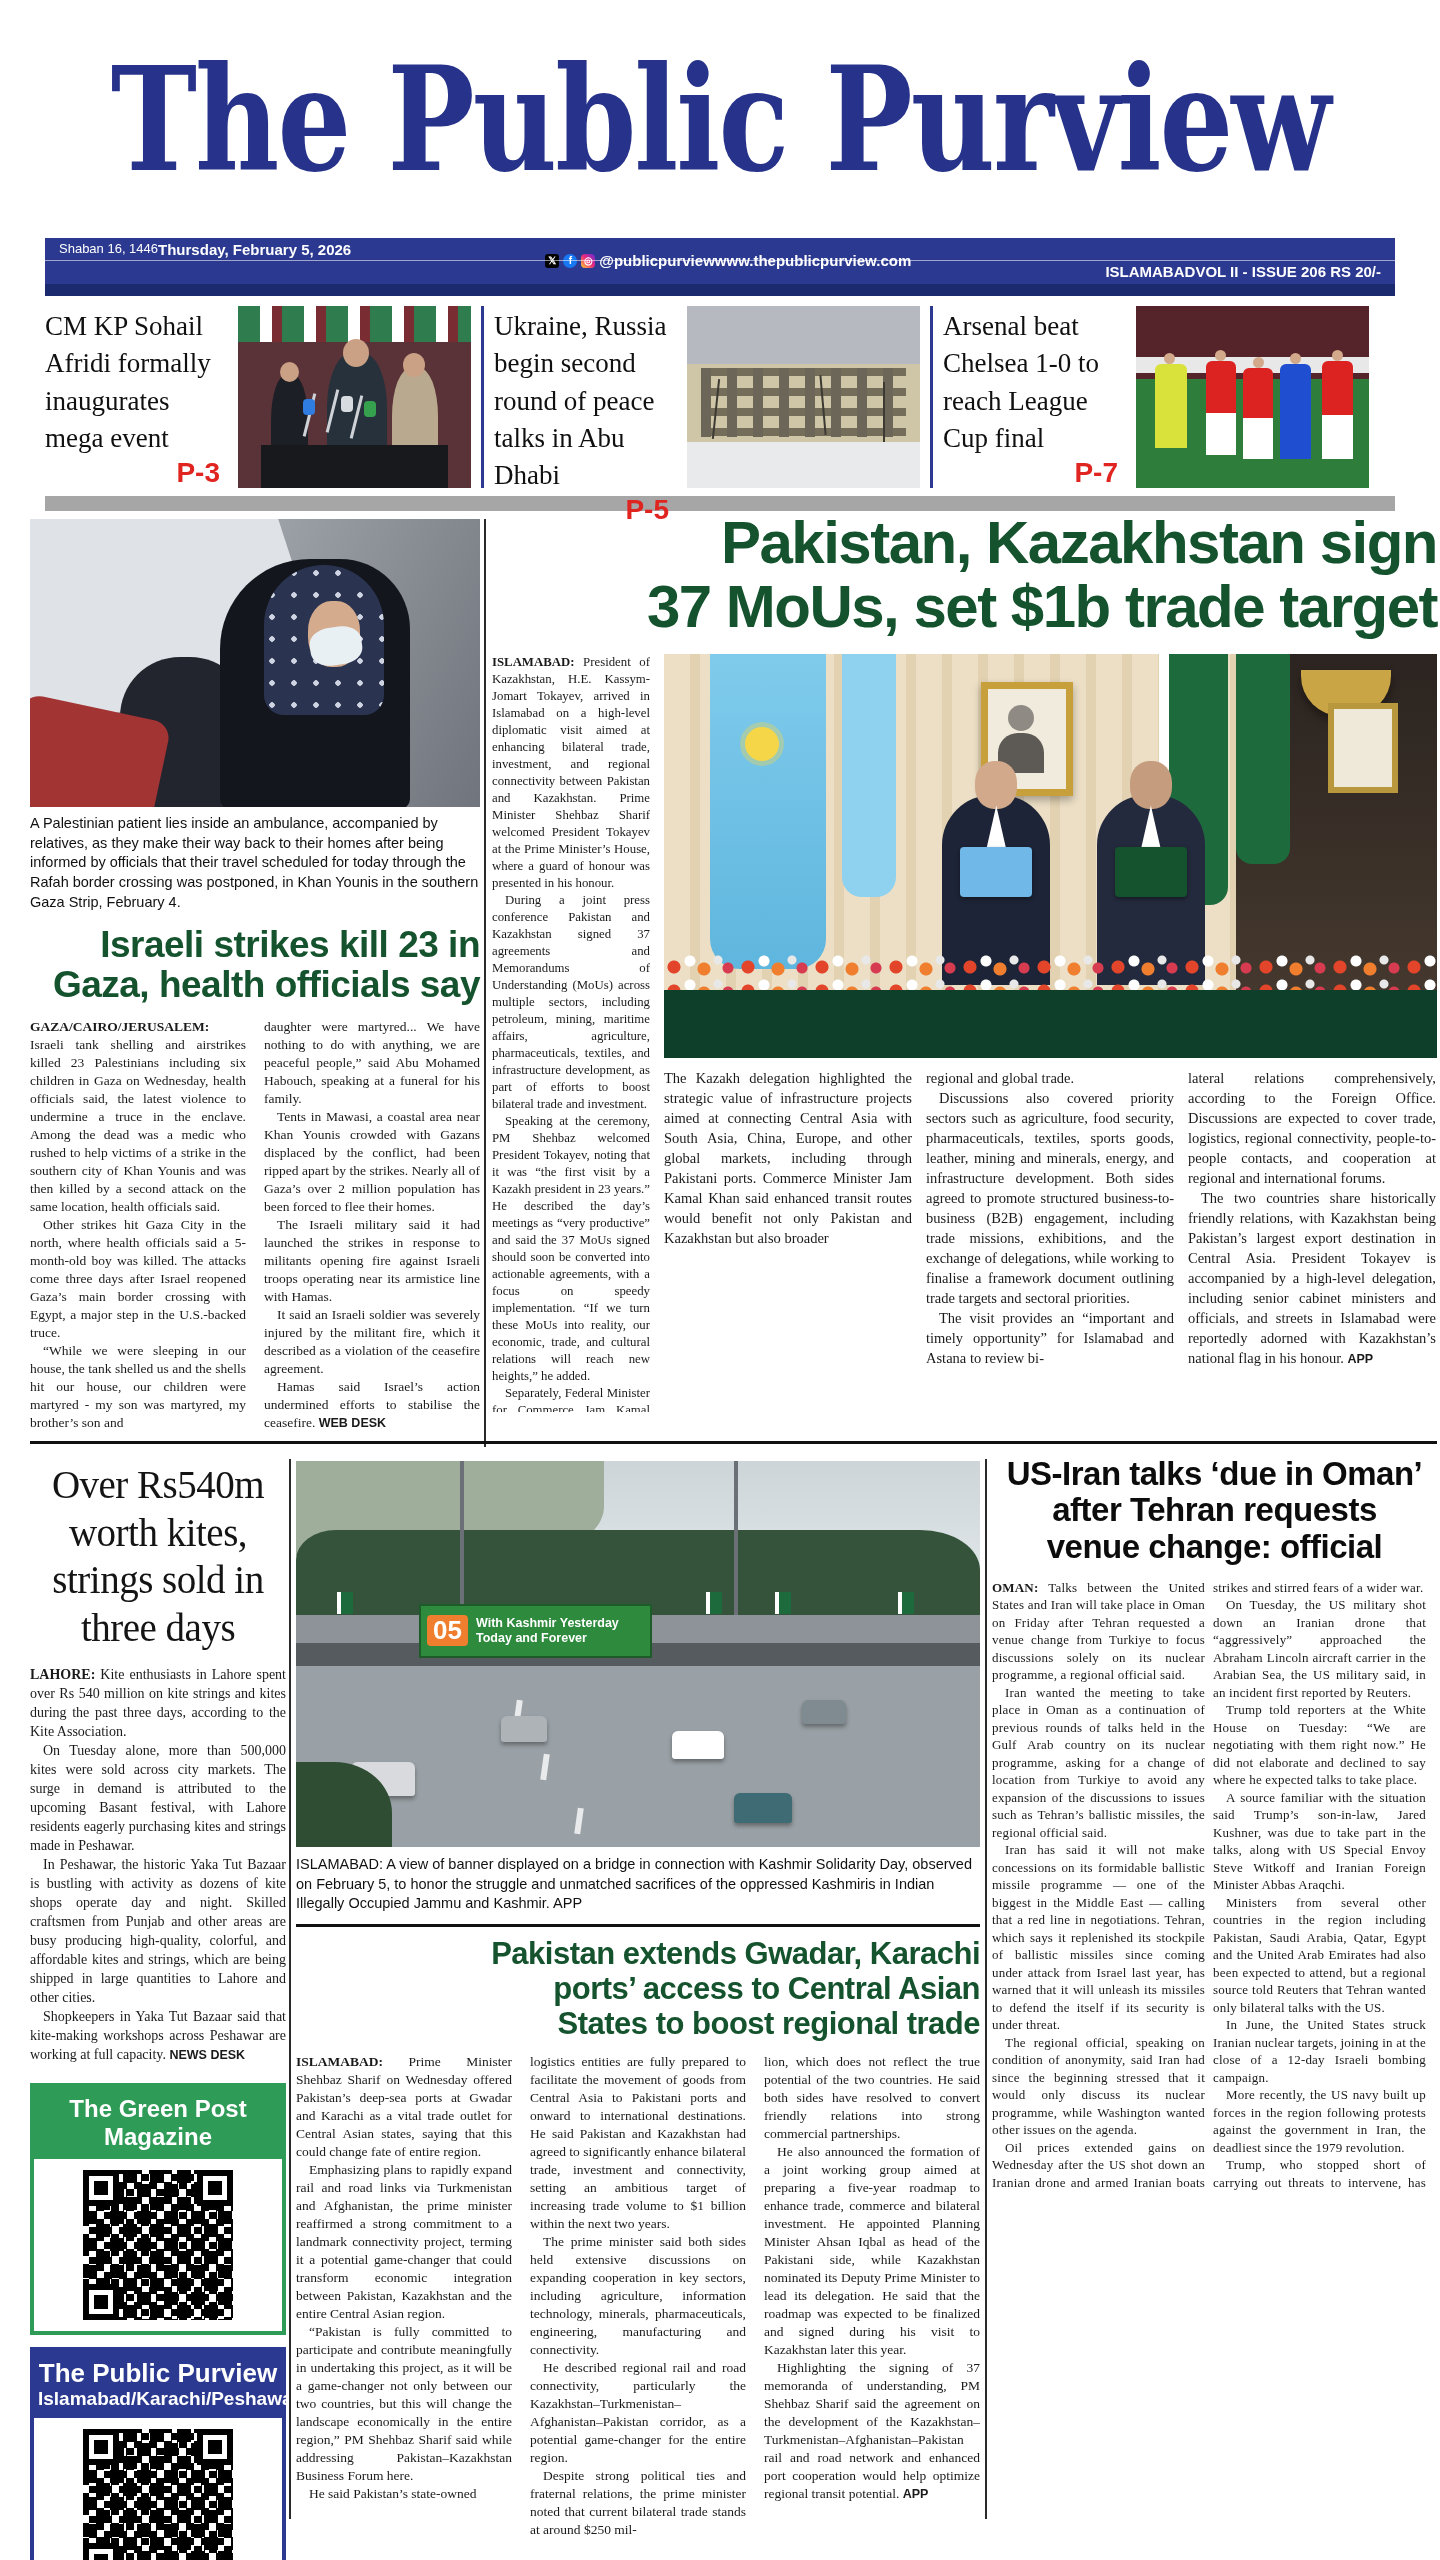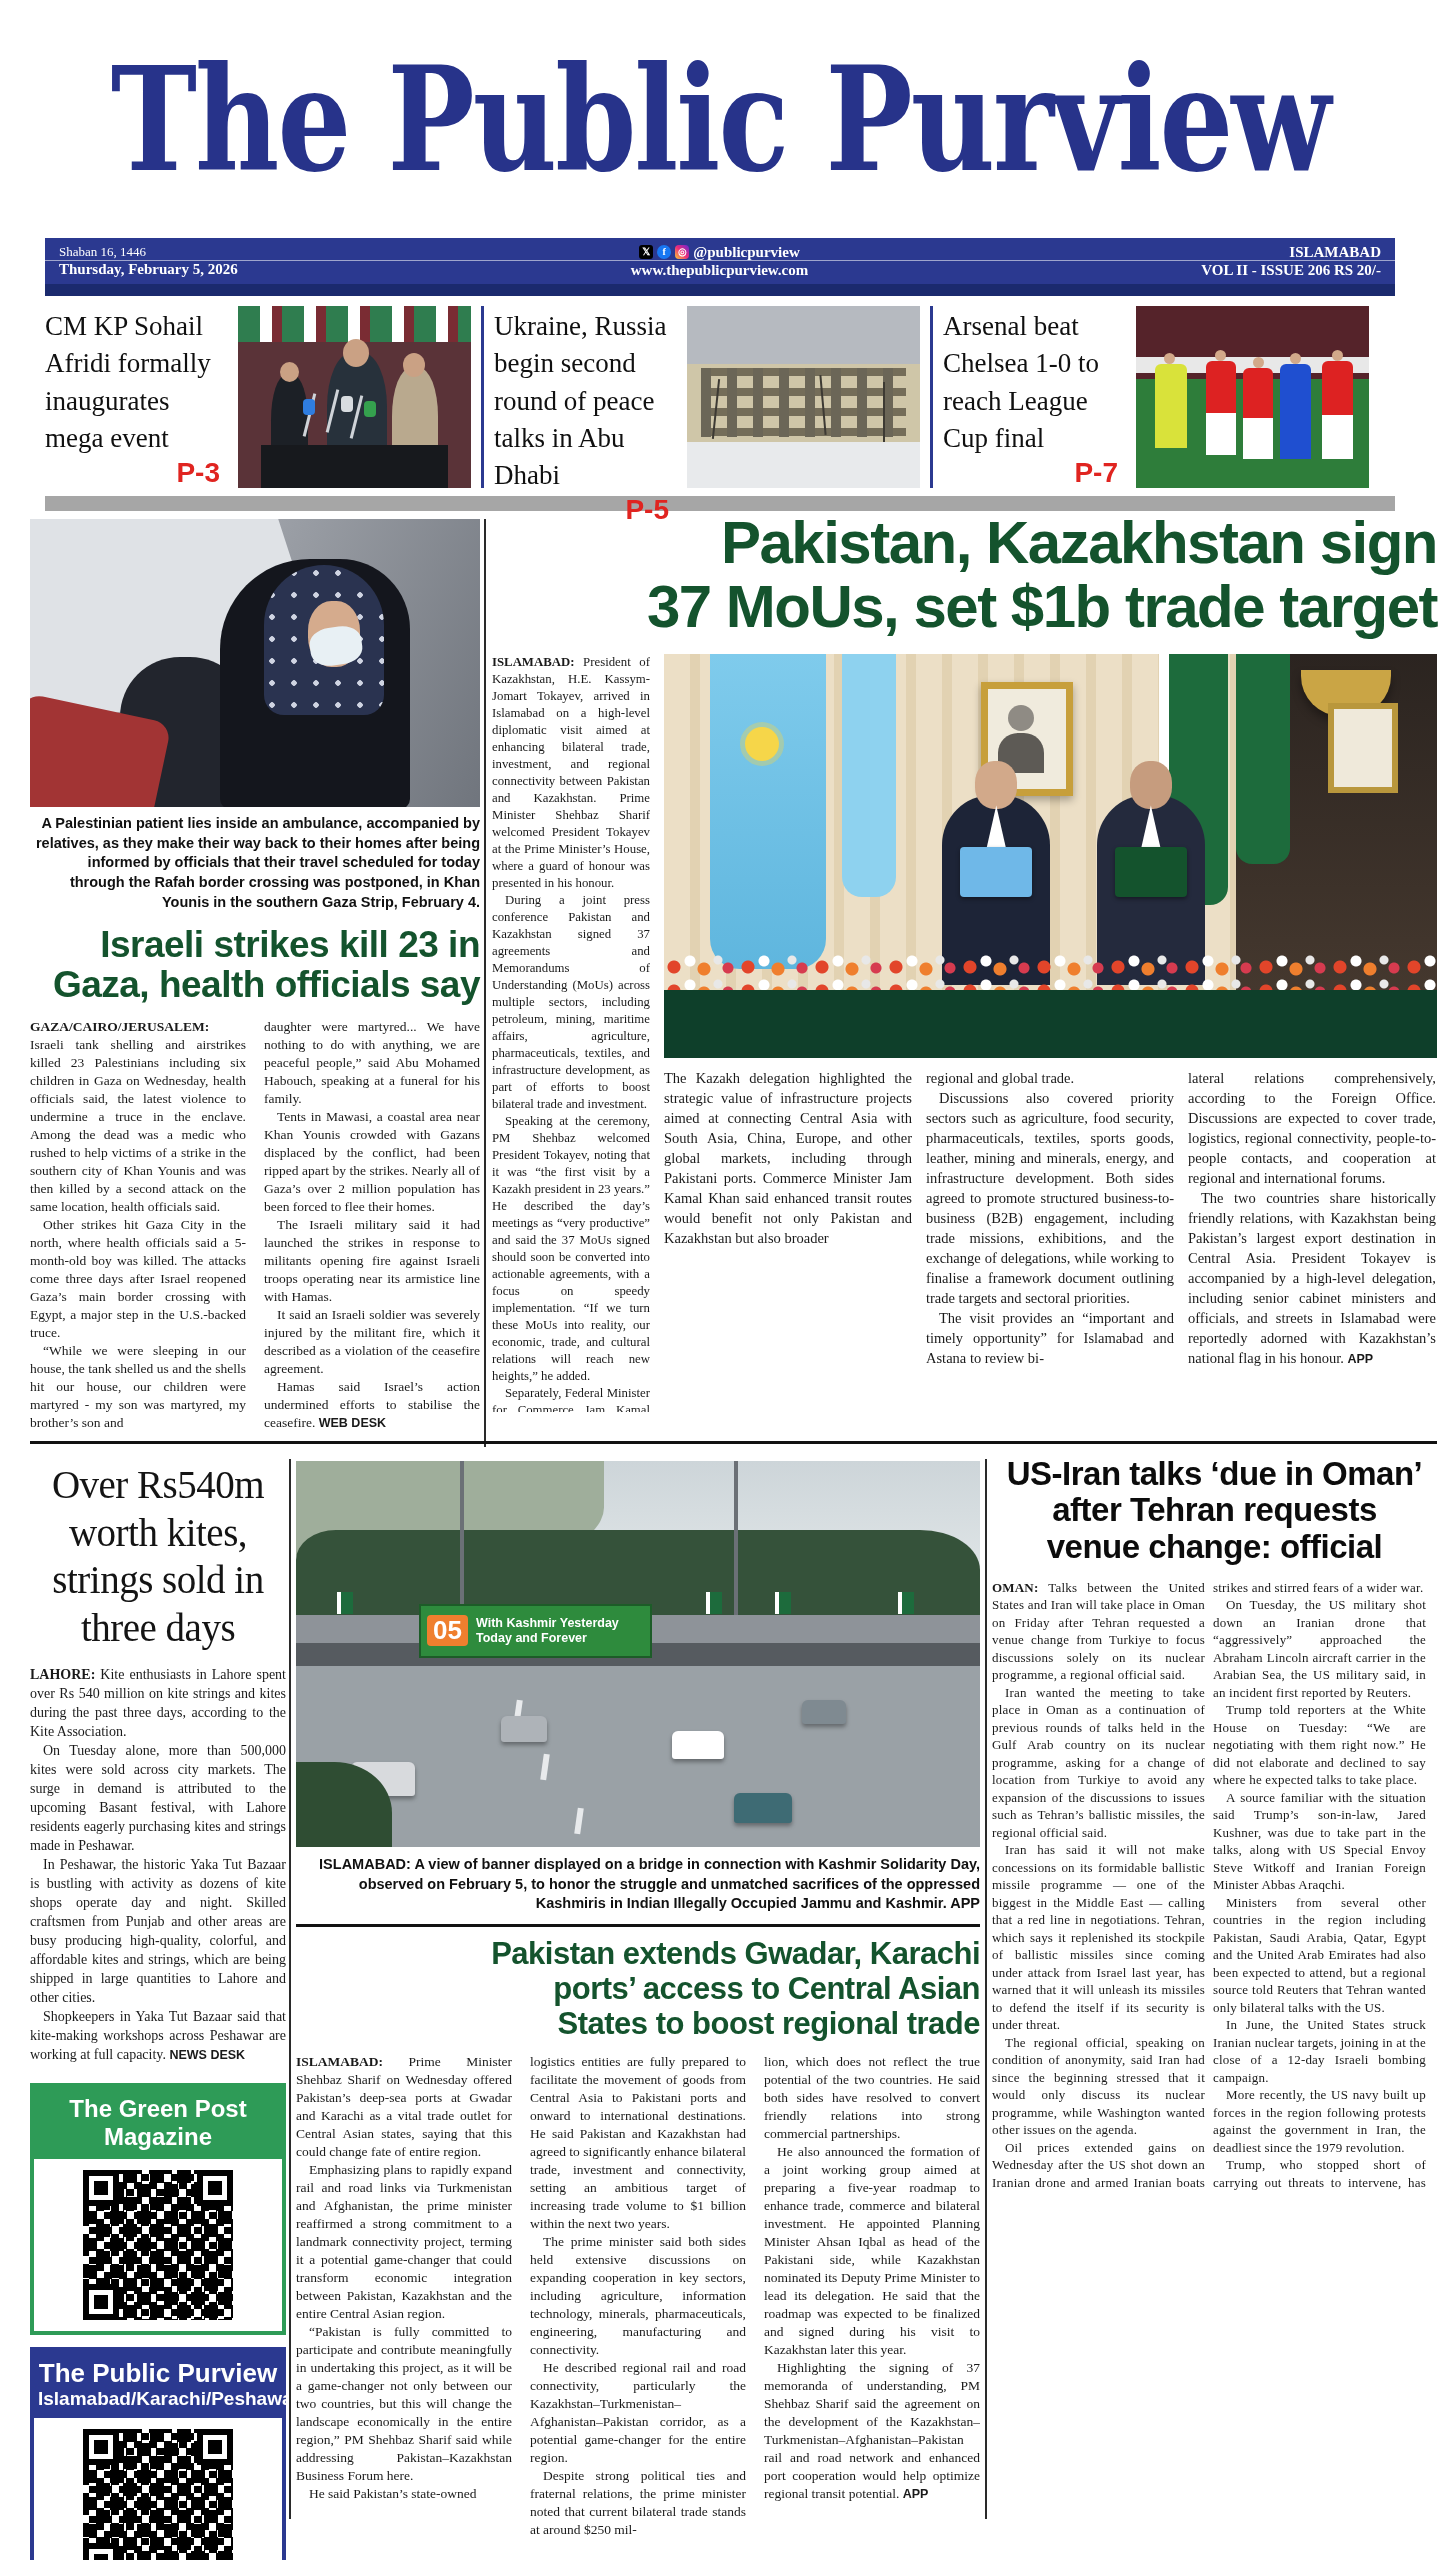--- a/index.html
+++ b/index.html
@@ -4,21 +4,21 @@
 <style>
   html,body{margin:0;padding:0;}
   body{width:1440px;height:2560px;background:#fff;font-family:"Liberation Serif",serif;color:#1a1a1a;position:relative;overflow:hidden;}
   .abs{position:absolute;}
 
   
   .masthead{height:238px;display:flex;align-items:center;justify-content:center;}
   .masthead h1{margin:0;font-family:"DejaVu Serif",serif;font-weight:bold;font-size:116px;color:#27338a;letter-spacing:-2px;transform:scaleY(1.25);}
   .infobar{margin:0 45px;height:46px;background:#2b3990;color:#fff;display:flex;align-items:stretch;justify-content:space-between;position:relative;padding:0 14px;}
   .infobar .mid-rule{position:absolute;left:0;right:0;top:22px;height:1px;background:rgba(255,255,255,.55);}
-  .ib-col{display:flex;flex-direction:column;justify-content:center;padding:3px 0;font-family:Liberation Serif, serif;}
+  .ib-col{display:flex;flex-direction:row;justify-content:center;padding:3px 0;font-family:Liberation Sans, sans-serif;}
   .ib-col .r1{font-size:13px;line-height:16px;}
   .ib-col .r2{font-size:15px;font-weight:bold;line-height:18px;}
   .ib-center{align-items:center;text-align:center;}
   .ib-right{align-items:flex-end;text-align:right;}
   .social-row{display:flex;align-items:center;gap:4px;font-weight:bold;}
   .sicon{width:14px;height:14px;border-radius:3px;display:inline-flex;align-items:center;justify-content:center;font-size:10px;font-weight:bold;line-height:1;}
   .sicon.x{background:#000;color:#fff;}
   .sicon.fb{background:#1877f2;color:#fff;border-radius:50%;}
   .sicon.ig{background:linear-gradient(45deg,#f9ce34,#ee2a7b,#6228d7);color:#fff;border-radius:4px;}
   .darkbar{margin:0 45px;height:12px;background:#1b2a6e;}
@@ -32,21 +32,21 @@
   .t-photo{flex:1;position:relative;overflow:hidden;background:#777;}
   .tdiv{width:3px;background:#2b3990;margin:0 10px;}
   .graybar{margin:8px 45px 0 45px;height:15px;background:#a6a6a6;}
 
   
   .body-area{position:relative;height:2050px;}
   .vrule{width:2px;background:#2a2a2a;}
   .hrule{height:3px;background:#111;}
 
   
-  .caption{font-family:"Liberation Sans",sans-serif;font-weight:bold;font-size:14.5px;line-height:1.36;color:#111;text-align:right;}
+  .caption{font-family:"Liberation Sans",sans-serif;font-weight:normal;font-size:14.5px;line-height:1.36;color:#111;}
   .headline{font-family:"Liberation Sans",sans-serif;font-weight:800;color:#14532d;text-align:right;letter-spacing:-0.5px;text-wrap:balance;}
   .cols{display:flex;}
   .col{overflow:hidden;text-align:justify;}
   .col p{margin:0;font-size:13.5px;line-height:18px;}
   .col p + p{text-indent:13px;}
   .byline{font-family:"Liberation Sans",sans-serif;font-weight:bold;font-size:12.5px;}
   .dateline{font-family:"Liberation Serif",serif;font-weight:bold;}
 
   
   .gaza-photo{width:450px;height:288px;position:relative;overflow:hidden;background:linear-gradient(115deg,#c2c5ca 0%,#9a9ea5 45%,#70757d 100%);}

